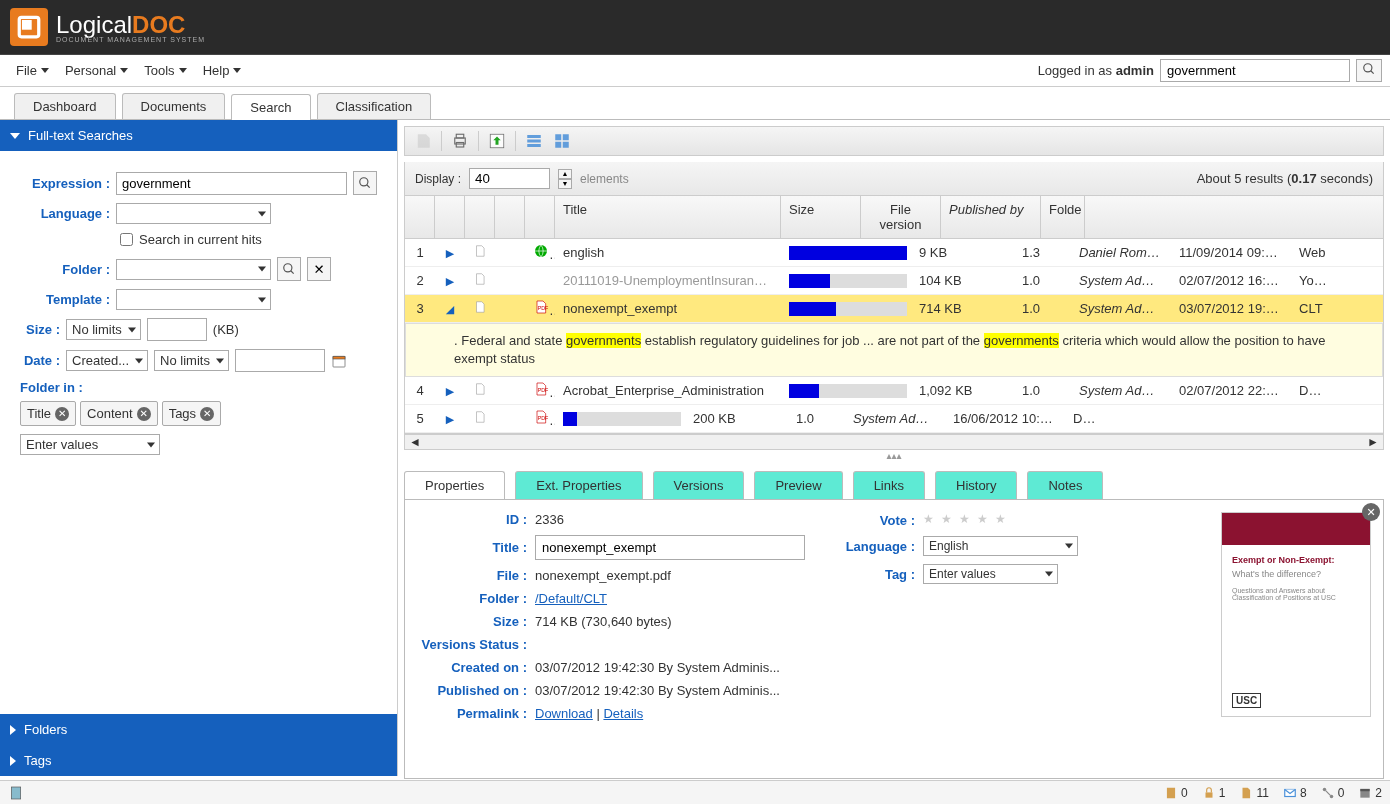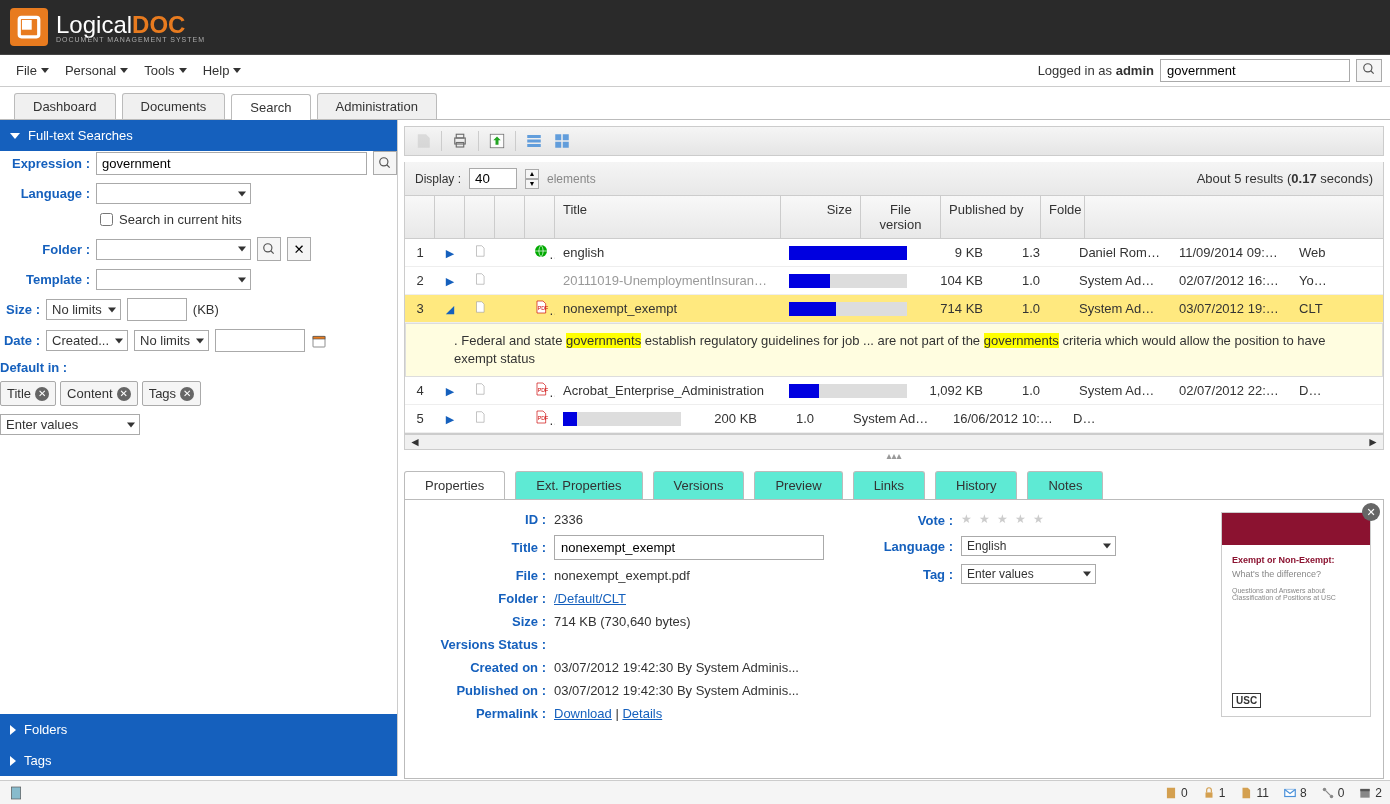--- a/index.html
+++ b/index.html
@@ -18,71 +18,71 @@
 .logged-in { font-size: 13px; }
 .search-box { border: 1px solid #aaa; padding: 3px 6px; width: 190px; font-size: 13px; }
 .search-btn { border: 1px solid #aaa; background: #f5f5f5; padding: 2px 5px; cursor: pointer; }
 .tabs { display: flex; padding: 6px 0 0 14px; background: #fff; border-bottom: 1px solid #bbb; gap: 6px; }
 .tab { padding: 5px 18px; border: 1px solid #bbb; border-bottom: none; background: #f0f0f0; cursor: pointer; border-radius: 3px 3px 0 0; font-size: 13px; }
 .tab.active { background: #fff; position: relative; top: 1px; }
 .main { display: flex; height: 656px; }
 .sidebar { width: 398px; border-right: 1px solid #ccc; background: #fff; display: flex; flex-direction: column; }
 .accordion-header { background: #1560bd; color: #fff; padding: 8px 10px; display: flex; align-items: center; gap: 8px; cursor: pointer; font-size: 13px; }
 .accordion-header .arrow { width: 0; height: 0; border-left: 5px solid transparent; border-right: 5px solid transparent; border-top: 6px solid #fff; }
-.accordion-body { padding: 0; flex: 1; font-size: 13px; }
+.accordion-body { padding: 20px; flex: 1; font-size: 13px; }
 .form-row { display: flex; align-items: center; margin-bottom: 8px; gap: 6px; }
 .form-label { width: 90px; text-align: right; color: #1560bd; font-weight: bold; }
 .form-input { border: 1px solid #aaa; padding: 3px 5px; flex: 1; font-size: 13px; }
 .form-select { border: 1px solid #aaa; padding: 2px 18px 2px 5px; position: relative; background: #fff; min-width: 60px; }
 .select-arrow { position: absolute; right: 4px; top: 50%; transform: translateY(-50%); width: 0; height: 0; border-left: 4px solid transparent; border-right: 4px solid transparent; border-top: 5px solid #333; }
 .icon-btn { border: 1px solid #aaa; background: #f5f5f5; width: 24px; height: 24px; display: flex; align-items: center; justify-content: center; cursor: pointer; }
 .checkbox-row { display: flex; align-items: center; gap: 6px; margin-left: 100px; margin-bottom: 10px; }
 .search-in-label { color: #1560bd; font-weight: bold; margin-bottom: 6px; display: block; }
 .chips { display: flex; gap: 4px; flex-wrap: wrap; margin-bottom: 8px; }
 .chip { border: 1px solid #aaa; background: #f5f5f5; padding: 4px 6px; display: flex; align-items: center; gap: 4px; border-radius: 2px; }
 .chip-x { width: 14px; height: 14px; background: #666; border-radius: 50%; color: #fff; font-size: 10px; display: flex; align-items: center; justify-content: center; cursor: pointer; }
 .content { flex: 1; display: flex; flex-direction: column; border-left: 0; }
 .toolbar { background: linear-gradient(#f5f5f5, #e5e5e5); border: 1px solid #ccc; margin: 6px; padding: 4px 8px; display: flex; align-items: center; gap: 8px; }
 .tool-icon { width: 20px; height: 20px; cursor: pointer; opacity: 0.85; display: inline-flex; align-items: center; justify-content: center; }
 .tool-sep { width: 1px; height: 20px; background: #ccc; }
 .display-bar { background: linear-gradient(#f5f5f5, #e8e8e8); border: 1px solid #ccc; border-top: none; margin: 0 6px; padding: 6px 10px; display: flex; align-items: center; gap: 8px; }
-.display-input { border: 1px solid #aaa; width: 48px; padding: 2px 5px; }
+.display-input { border: 1px solid #aaa; width: 81px; padding: 2px 5px; }
 .spinner { display: flex; flex-direction: column; }
 .spinner button { border: 1px solid #aaa; background: #f5f5f5; width: 14px; height: 10px; font-size: 7px; line-height: 1; padding: 0; cursor: pointer; }
 .results-info { margin-left: auto; font-size: 13px; }
 .grid { border: 1px solid #ccc; border-top: none; margin: 0 6px; }
 .grid-header { display: flex; background: linear-gradient(#f8f8f8, #e8e8e8); border-bottom: 1px solid #ccc; }
 .grid-header > div { padding: 6px 8px; border-right: 1px solid #ccc; font-weight: normal; font-size: 13px; }
 .grid-row { display: flex; border-bottom: 1px solid #eee; align-items: center; min-height: 26px; }
 .grid-row.selected { background: #ffe97f; }
 .grid-row > div { padding: 4px 8px; overflow: hidden; white-space: nowrap; text-overflow: ellipsis; font-size: 13px; }
 .col-num { width: 30px; text-align: center; }
 .col-exp { width: 30px; text-align: center; }
 .col-idx { width: 30px; text-align: center; }
 .col-sig { width: 30px; text-align: center; }
 .col-type { width: 30px; text-align: center; }
 .col-title { width: 226px; }
 .col-score { width: 130px; }
-.col-size { width: 80px; text-align: right; }
+.col-size { width: 80px; text-align: left; }
 .col-fv { width: 80px; text-align: center; }
-.col-pub { width: 100px; }
+.col-pub { width: 100px; font-style: italic; }
 .col-pubon { width: 120px; }
 .col-folder { width: 44px; }
 .score-bar { height: 14px; background: #ddd; position: relative; width: 118px; }
 .score-fill { position: absolute; left: 0; top: 0; bottom: 0; background: #0000e0; }
 .expand-arrow { color: #1560bd; cursor: pointer; font-size: 11px; }
 .snippet { background: #fffde0; border: 1px solid #ddd; margin: 0; padding: 8px 12px 8px 48px; font-size: 13px; line-height: 1.4; }
 .snippet .hl { background: #ffff00; }
 .scroll-bar { margin: 0 6px; height: 20px; background: #f0f0f0; border: 1px solid #ccc; display: flex; align-items: center; justify-content: space-between; padding: 0 4px; }
 .detail-tabs { display: flex; margin: 10px 6px 0 6px; gap: 10px; }
 .detail-tab { padding: 6px 20px; border: 1px solid #bbb; background: #5eead4; cursor: pointer; border-radius: 3px 3px 0 0; font-size: 13px; border-bottom: none; }
 .detail-tab.active { background: #fff; position: relative; }
 .detail-body { border: 1px solid #bbb; margin: 0 6px 6px 6px; padding: 12px; display: flex; gap: 40px; min-height: 280px; }
 .detail-col { display: flex; flex-direction: column; gap: 8px; }
-.detail-row { display: flex; align-items: center; gap: 8px; margin-left: 19px; }
+.detail-row { display: flex; align-items: center; gap: 8px; }
 .detail-label { width: 110px; text-align: right; color: #1560bd; font-weight: bold; font-size: 13px; }
 .detail-value { font-size: 13px; }
 .detail-input { border: 1px solid #aaa; padding: 4px 6px; width: 270px; font-size: 13px; }
 .link { color: #1560bd; text-decoration: underline; cursor: pointer; }
 .stars { display: flex; gap: 2px; }
 .star { width: 16px; height: 16px; color: #ccc; cursor: pointer; }
 .thumb { width: 150px; height: 205px; background: #fff; border: 1px solid #ccc; position: relative; margin-left: auto; }
 .thumb-header { background: #8b1230; height: 32px; }
 .thumb-body { padding: 10px; font-size: 9px; }
 .thumb-close { position: absolute; right: -10px; top: -10px; width: 18px; height: 18px; background: #666; border-radius: 50%; color: #fff; display: flex; align-items: center; justify-content: center; cursor: pointer; font-size: 11px; }
@@ -136,21 +136,21 @@
           <line x1="20" y1="20" x2="15" y2="15"></line>
         </svg>
     </button>
   </div>
 </div>
 
 <div class="tabs">
   <div class="tab">Dashboard</div>
   <div class="tab">Documents</div>
   <div class="tab active">Search</div>
-  <div class="tab">Administration</div>
+  <div class="tab">Classification</div>
 </div>
 
 <div class="main">
   <div class="sidebar">
     <div class="accordion-header">
       <span class="arrow"></span>
       <span>Full-text Searches</span>
     </div>
     <div class="accordion-body">
       <div class="form-row">
@@ -197,21 +197,21 @@
       <div class="form-row">
         <span class="form-label" style="width:40px">Date :</span>
         <div class="form-select"><span>Created...</span><span class="select-arrow"></span></div>
         <div class="form-select"><span>No limits</span><span class="select-arrow"></span></div>
         <input class="form-input" style="width: 90px; flex: 0 0 auto;">
         <span class="cal-icon"><svg width="16" height="16" viewBox="0 0 24 24" fill="#e87b1f" stroke="#555">
               <rect x="3" y="5" width="18" height="16" rx="1" fill="#fff"></rect>
               <rect x="3" y="5" width="18" height="4" fill="#e87b1f"></rect>
             </svg></span>
       </div>
-      <span class="search-in-label">Default in :</span>
+      <span class="search-in-label">Folder in :</span>
       <div class="chips">
         <div class="chip">
             <span>Title</span>
             <span class="chip-x">✕</span>
           </div>
         <div class="chip">
             <span>Content</span>
             <span class="chip-x">✕</span>
           </div>
         <div class="chip">

